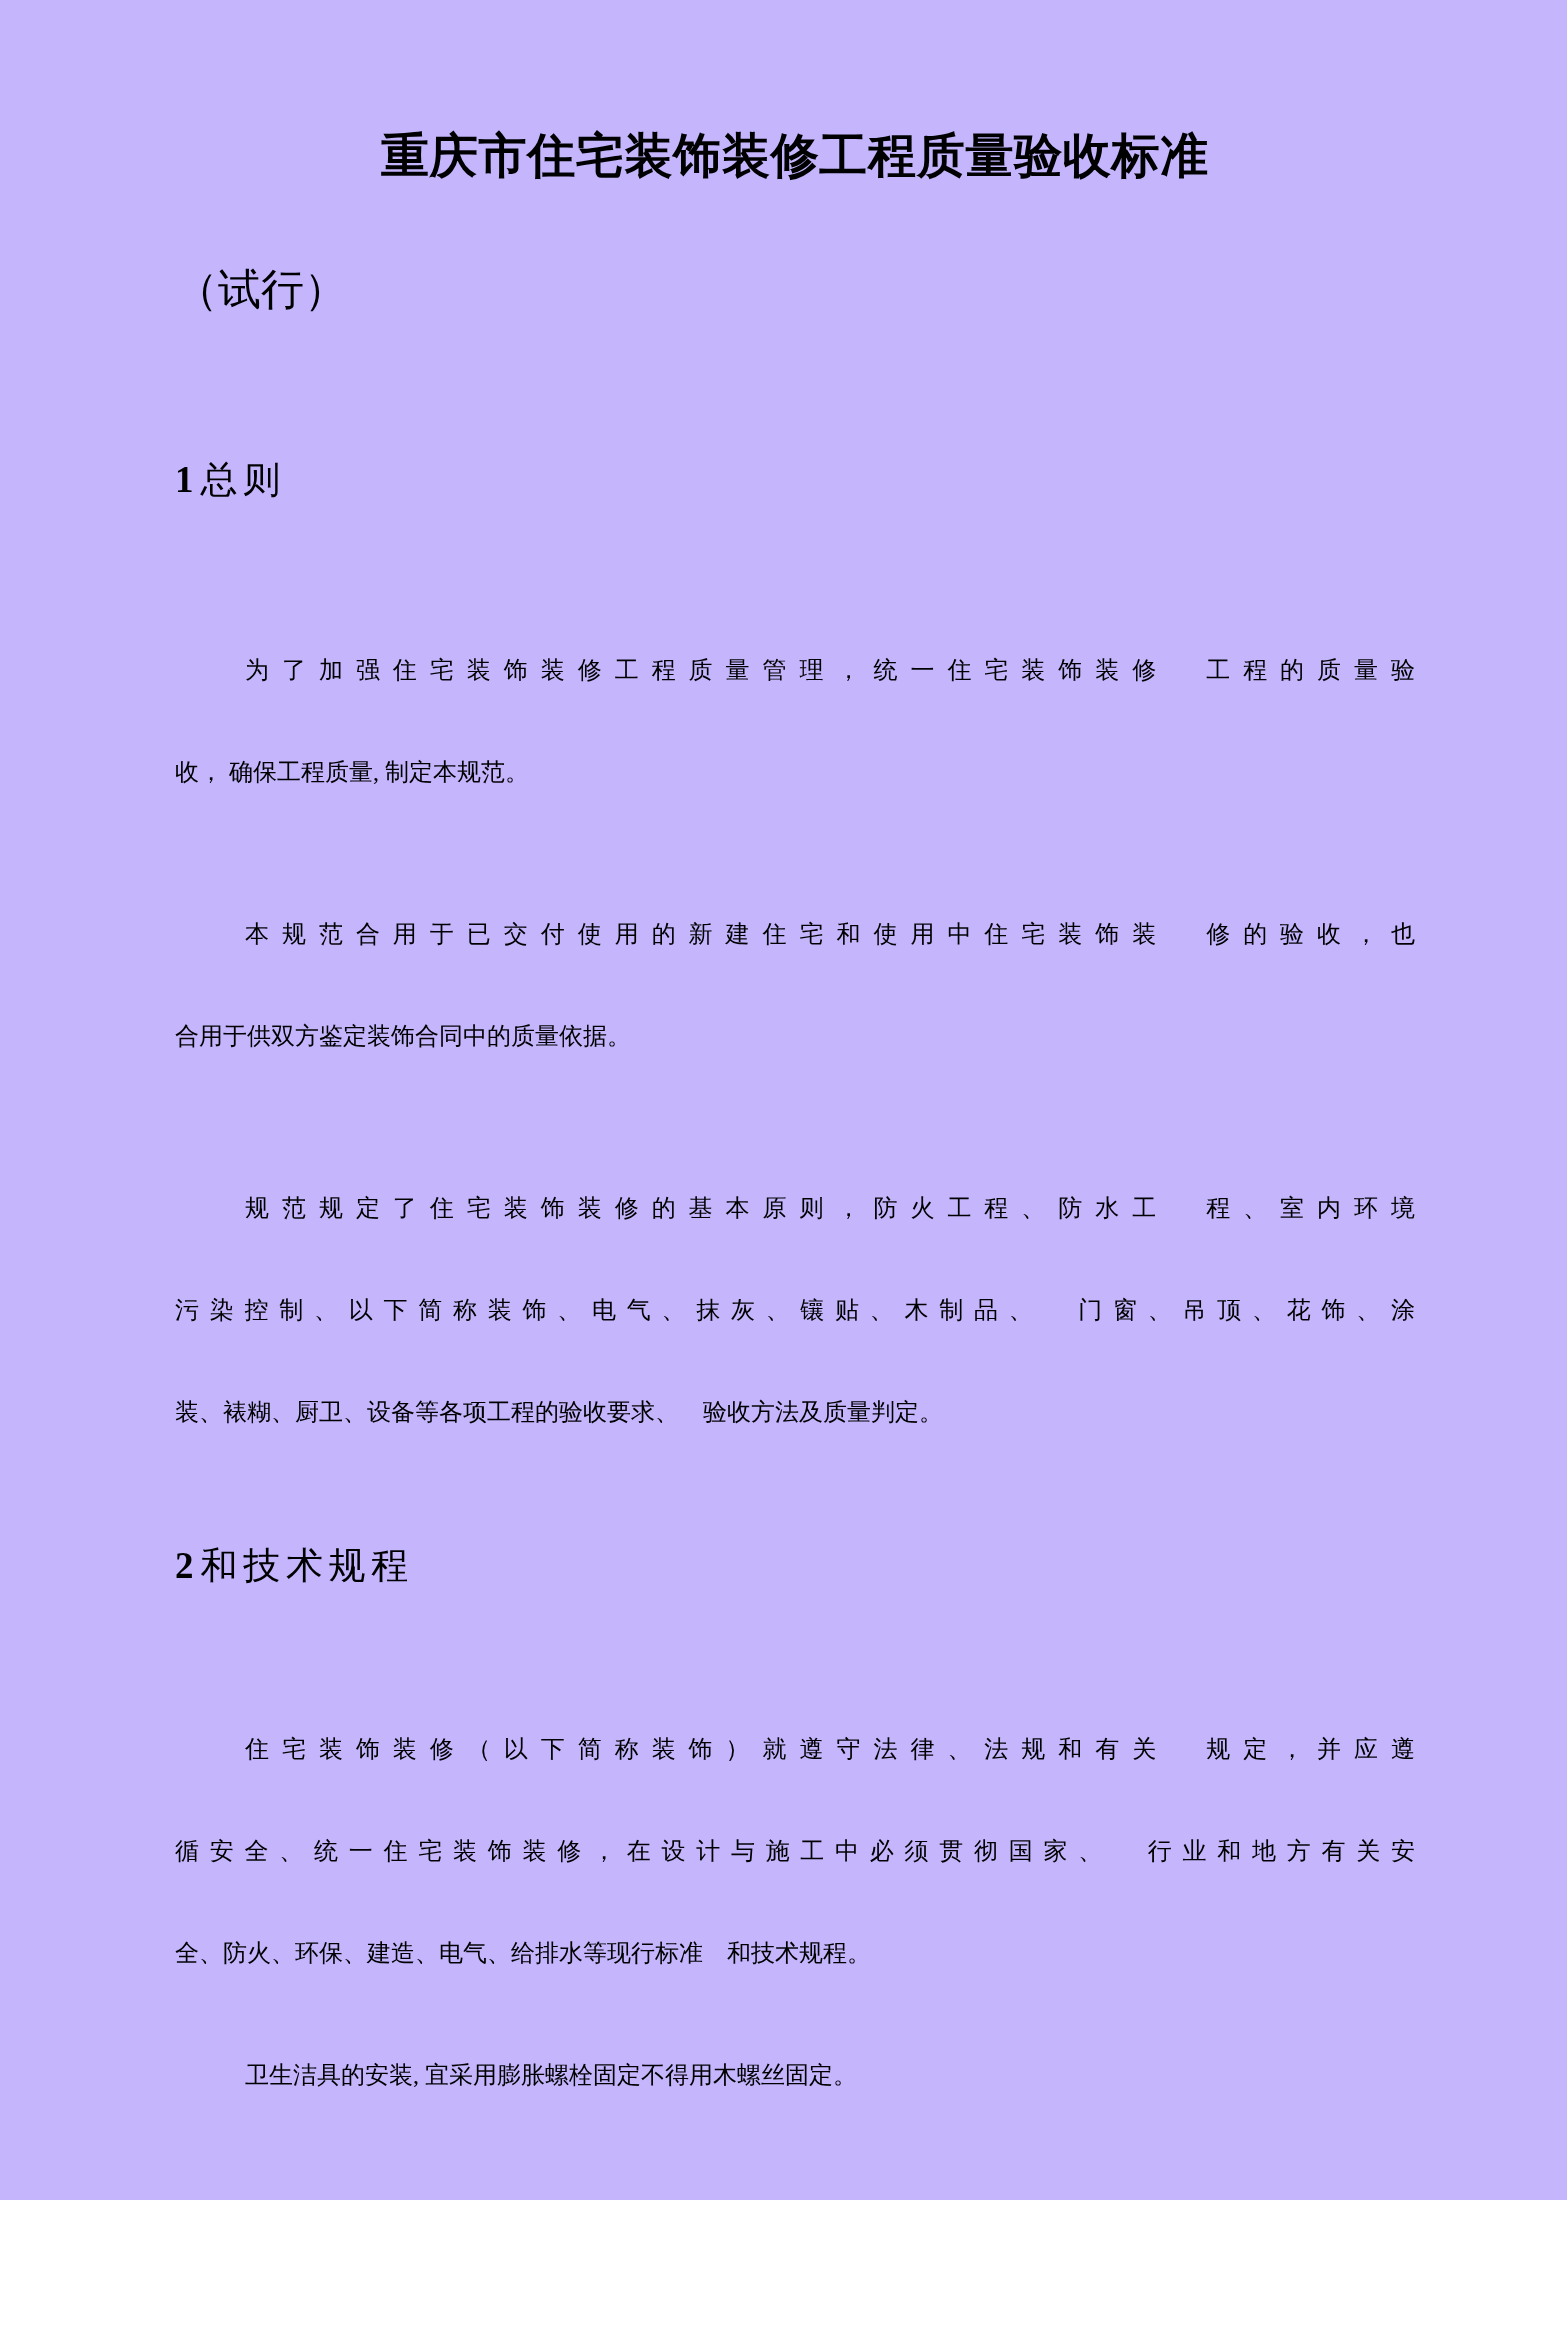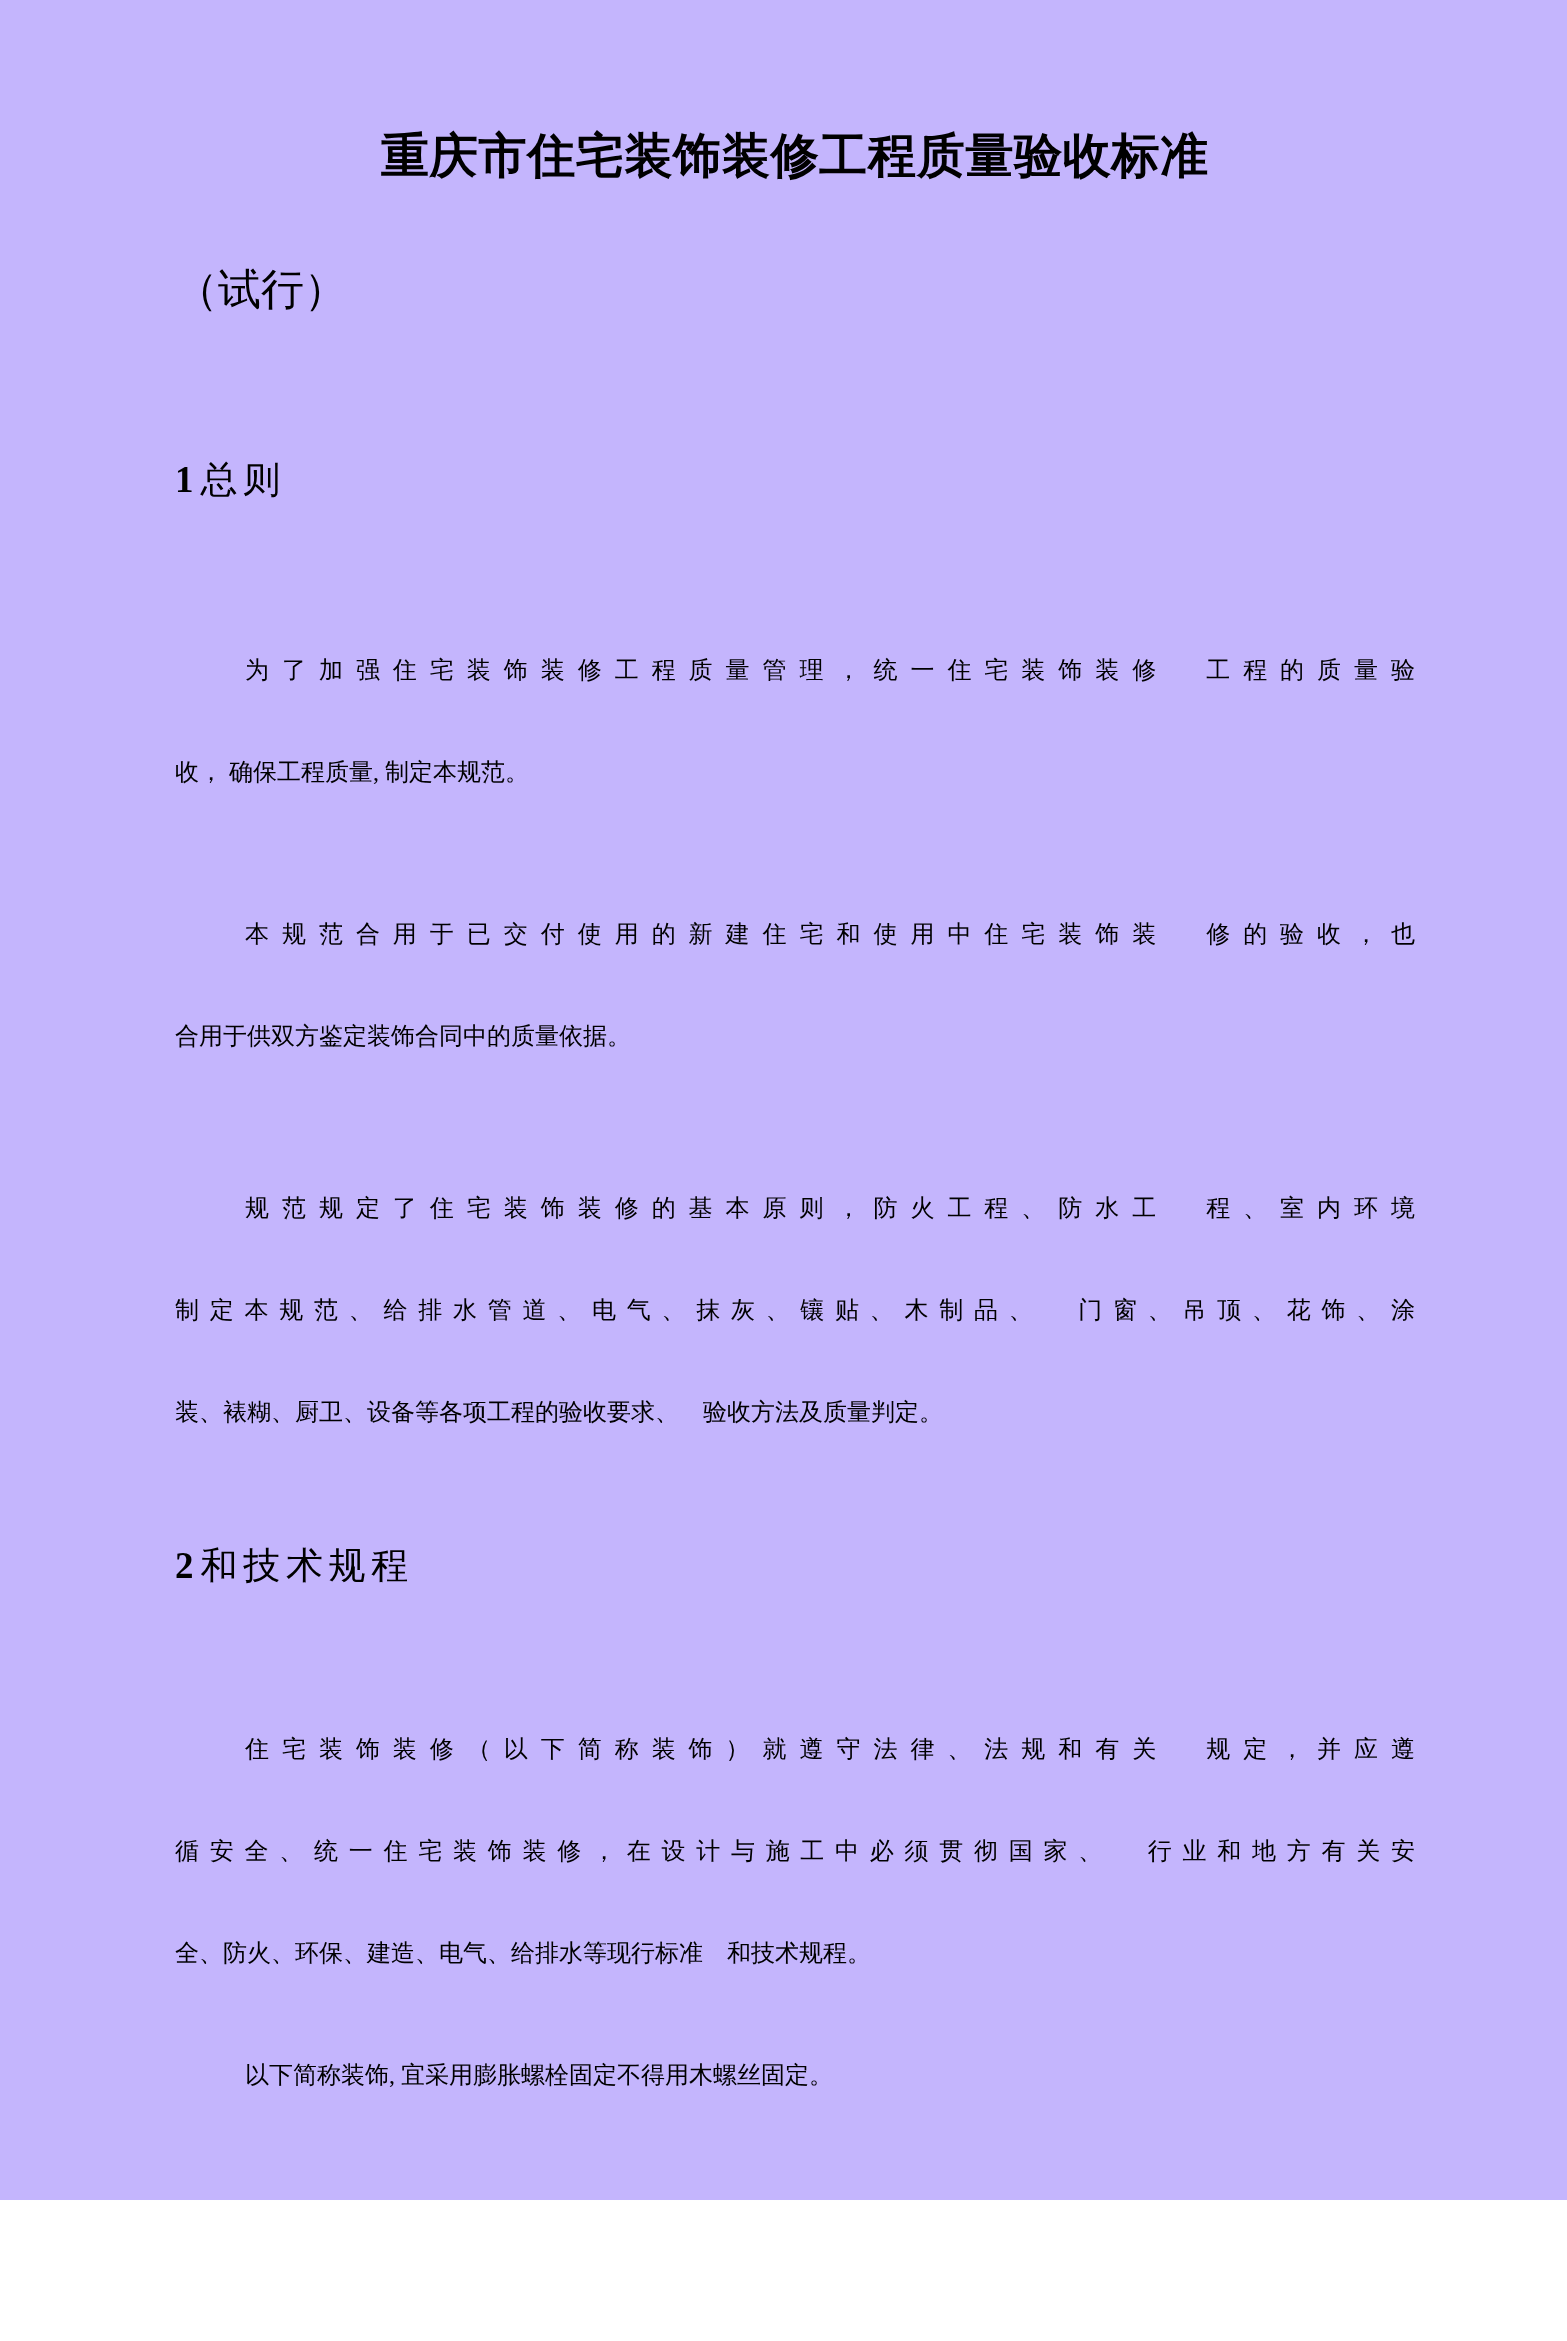--- a/index.html
+++ b/index.html
@@ -82,30 +82,30 @@
     <div class="line">收， 确保工程质量, 制定本规范。</div>
   </div>
 
   <div class="para p2">
     <div class="line indent fill">本规范合用于已交付使用的新建住宅和使用中住宅装饰装　修的验收，也</div>
     <div class="line">合用于供双方鉴定装饰合同中的质量依据。</div>
   </div>
 
   <div class="para p3">
     <div class="line indent fill">规范规定了住宅装饰装修的基本原则，防火工程、防水工　程、室内环境</div>
-    <div class="line fill">制定本规范、给排水管道、电气、抹灰、镶贴、木制品、　门窗、吊顶、花饰、涂</div>
+    <div class="line fill">污染控制、以下简称装饰、电气、抹灰、镶贴、木制品、　门窗、吊顶、花饰、涂</div>
     <div class="line">装、裱糊、厨卫、设备等各项工程的验收要求、　验收方法及质量判定。</div>
   </div>
 
   <h2 class="section-heading sec2"><span class="heading-number">2</span><span class="heading-label">和技术规程</span></h2>
 
   <div class="para p4">
     <div class="line indent fill">住宅装饰装修（以下简称装饰）就遵守法律、法规和有关　规定，并应遵</div>
     <div class="line fill">循安全、统一住宅装饰装修，在设计与施工中必须贯彻国家、　行业和地方有关安</div>
     <div class="line">全、防火、环保、建造、电气、给排水等现行标准　和技术规程。</div>
   </div>
 
   <div class="para p5">
-    <div class="line indent">以下简称装饰, 宜采用膨胀螺栓固定不得用木螺丝固定。</div>
+    <div class="line indent">卫生洁具的安装, 宜采用膨胀螺栓固定不得用木螺丝固定。</div>
   </div>
 
 </div>
 
 
 </body></html>

